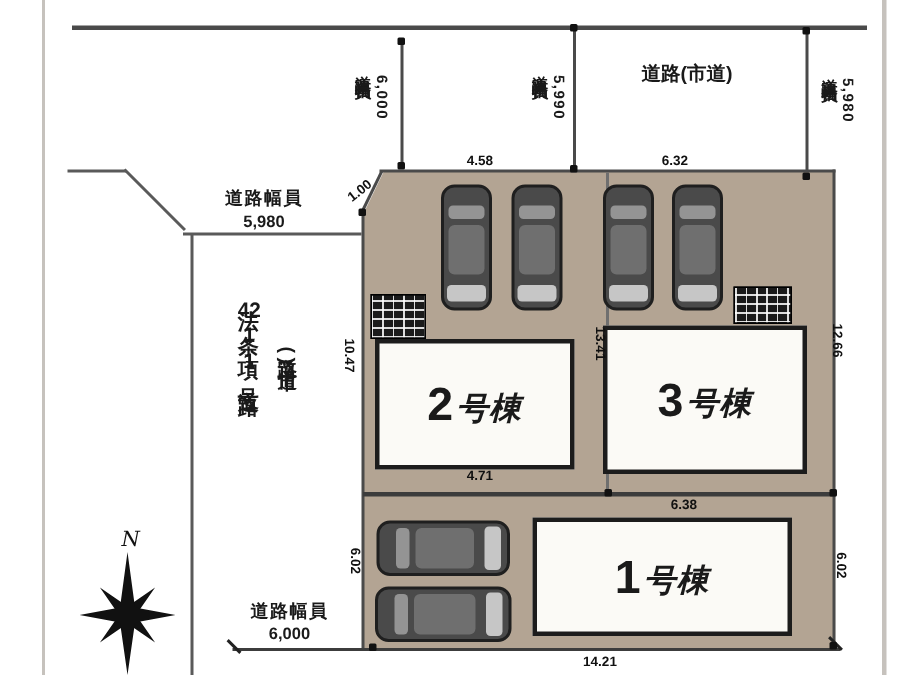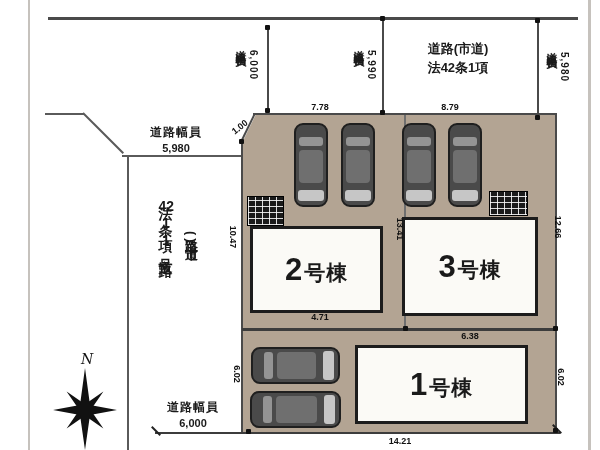--- a/index.html
+++ b/index.html
@@ -16,21 +16,21 @@
   .lot {
     position:absolute; left:242px; top:114px; width:315px; height:318px;
     background:#b3a493;
     clip-path: polygon(14px 0, 100% 0, 100% 100%, 0 100%, 0 29px);
   }
   .bld {
     position:absolute; background:#fbfaf6; border:3px solid #1c1c1c;
     display:flex; align-items:center; justify-content:center; gap:2px;
   }
   .bld .num { font-size:31px; font-weight:bold; line-height:1; }
-  .bld .suf { font-size:21px; font-weight:bold; letter-spacing:1px; line-height:1; padding-top:6px; }
+  .bld .suf { font-size:21px; font-weight:bold; letter-spacing:1px; line-height:1; padding-top:6px;font-style:italic; }
 
   .porch {
     position:absolute; background:#1b1b1b; border:1px solid #000;
     background-image:
       repeating-linear-gradient(0deg, rgba(255,255,255,.85) 0 1px, transparent 1px 6px),
       repeating-linear-gradient(90deg, rgba(255,255,255,.85) 0 1px, transparent 1px 7px);
   }
 
   .car { position:absolute; }
   .car .body { position:absolute; inset:0; background:#4a4a4a; border:2px solid #1f1f1f; border-radius:9px; }
@@ -158,21 +158,20 @@
     <span class="num">3</span>
       <span class="suf">号棟</span>
   </div>
   <div class="bld" style="left:355px;top:345px;width:173px;height:79px">
     <span class="num">1</span>
       <span class="suf">号棟</span>
   </div>
 
   <div class="roadname">
     <div>道路(市道)</div>
-    <div>法42条1項</div>
   </div>
 
   <div class="vwl" style="left:233px;top:41px">
     <span class="vk">道路幅員</span>
     <span class="vn">6,000</span>
   </div>
   <div class="vwl" style="left:351px;top:41px">
     <span class="vk">道路幅員</span>
     <span class="vn">5,990</span>
   </div>
@@ -189,28 +188,28 @@
   <div class="lbl2" style="left:154px;top:400px;width:78px">
     <div class="l1">道路幅員</div>
     <div class="l2">6,000</div>
   </div>
 
   <div class="vname" style="left:157px;top:196px">
     <span>法</span><span class="tcy">42</span><span>条</span><span class="tcy">1</span><span>項</span><span class="tcy">1</span><span>号道路</span>
   </div>
   <div class="vname" style="left:182px;top:229px;font-size:13px;letter-spacing:1px">道路(市道)</div>
 
-  <div class="dim" style="left:300px;top:102px;width:40px">7.78</div>
-  <div class="dim" style="left:430px;top:102px;width:40px">8.79</div>
+  <div class="dim" style="left:300px;top:102px;width:40px">4.58</div>
+  <div class="dim" style="left:430px;top:102px;width:40px">6.32</div>
   <div class="dim" style="left:231px;top:122px;transform:rotate(-38deg)">1.00</div>
   <div class="dim r90" style="left:218px;top:232px">10.47</div>
   <div class="dim r90" style="left:385px;top:224px">13.41</div>
   <div class="dim r90" style="left:543px;top:222px">12.66</div>
   <div class="dim" style="left:300px;top:312px;width:40px">4.71</div>
-  <div class="dim" style="left:450px;top:331px;width:40px">6.38</div>
+  <div class="dim" style="left:436px;top:331px;width:40px">6.38</div>
   <div class="dim r90" style="left:222px;top:369px">6.02</div>
   <div class="dim r90" style="left:546px;top:372px">6.02</div>
   <div class="dim" style="left:378px;top:436px;width:44px">14.21</div>
 
   <svg style="position:absolute;left:45px;top:350px" width="82" height="100" viewBox="0 0 82 100">
     <text x="36" y="14" class="north" fill="#111">N</text>
     <polygon points="40,34 44,56 66,60 44,64 40,86 36,64 14,60 36,56" fill="#111" transform="rotate(45 40 60)"></polygon>
     <polygon points="40,18 45,55 72,60 45,65 40,100 35,65 8,60 35,55" fill="#111"></polygon>
   </svg>
 

